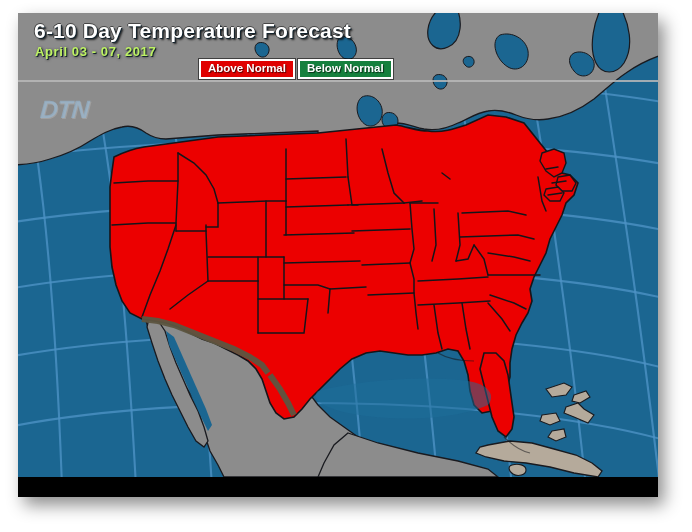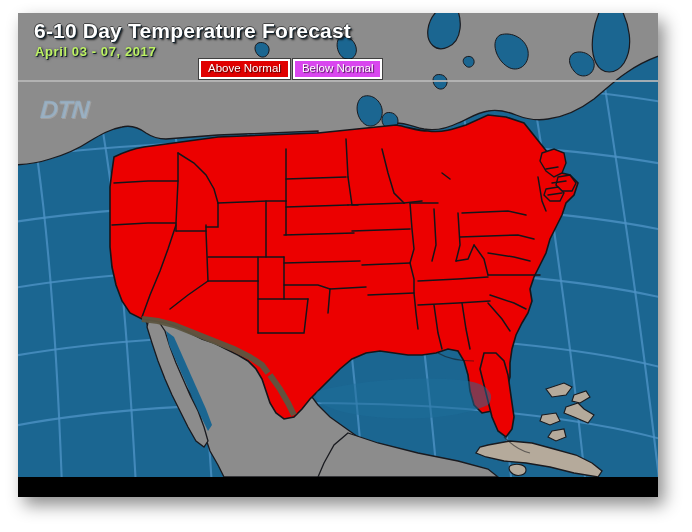--- a/index.html
+++ b/index.html
@@ -107,29 +107,29 @@
     left: 181px;
     top: 46px;
     display: flex;
     gap: 3px;
     pointer-events: auto;
   }
   .legend-chip {
     border: 2px solid #ffffff;
     padding: 1px 7px 2px 7px;
     font-size: 11.5px;
-    font-weight: normal;
+    font-weight: bold;
     color: #ffffff;
     line-height: 13px;
     text-shadow: 1px 1px 1px rgba(0,0,0,.65);
     box-shadow: 0 0 0 1px rgba(0,0,0,.55);
     white-space: nowrap;
   }
   .chip-above { background: #e00000; }
-  .chip-below { background: #d946ef; }
+  .chip-below { background: #15803d; }
 
   
   #dtn-watermark {
     position: absolute;
     left: 22px;
     top: 82px;
     font-size: 25px;
     font-weight: bold;
     font-style: italic;
     letter-spacing: -1px;

